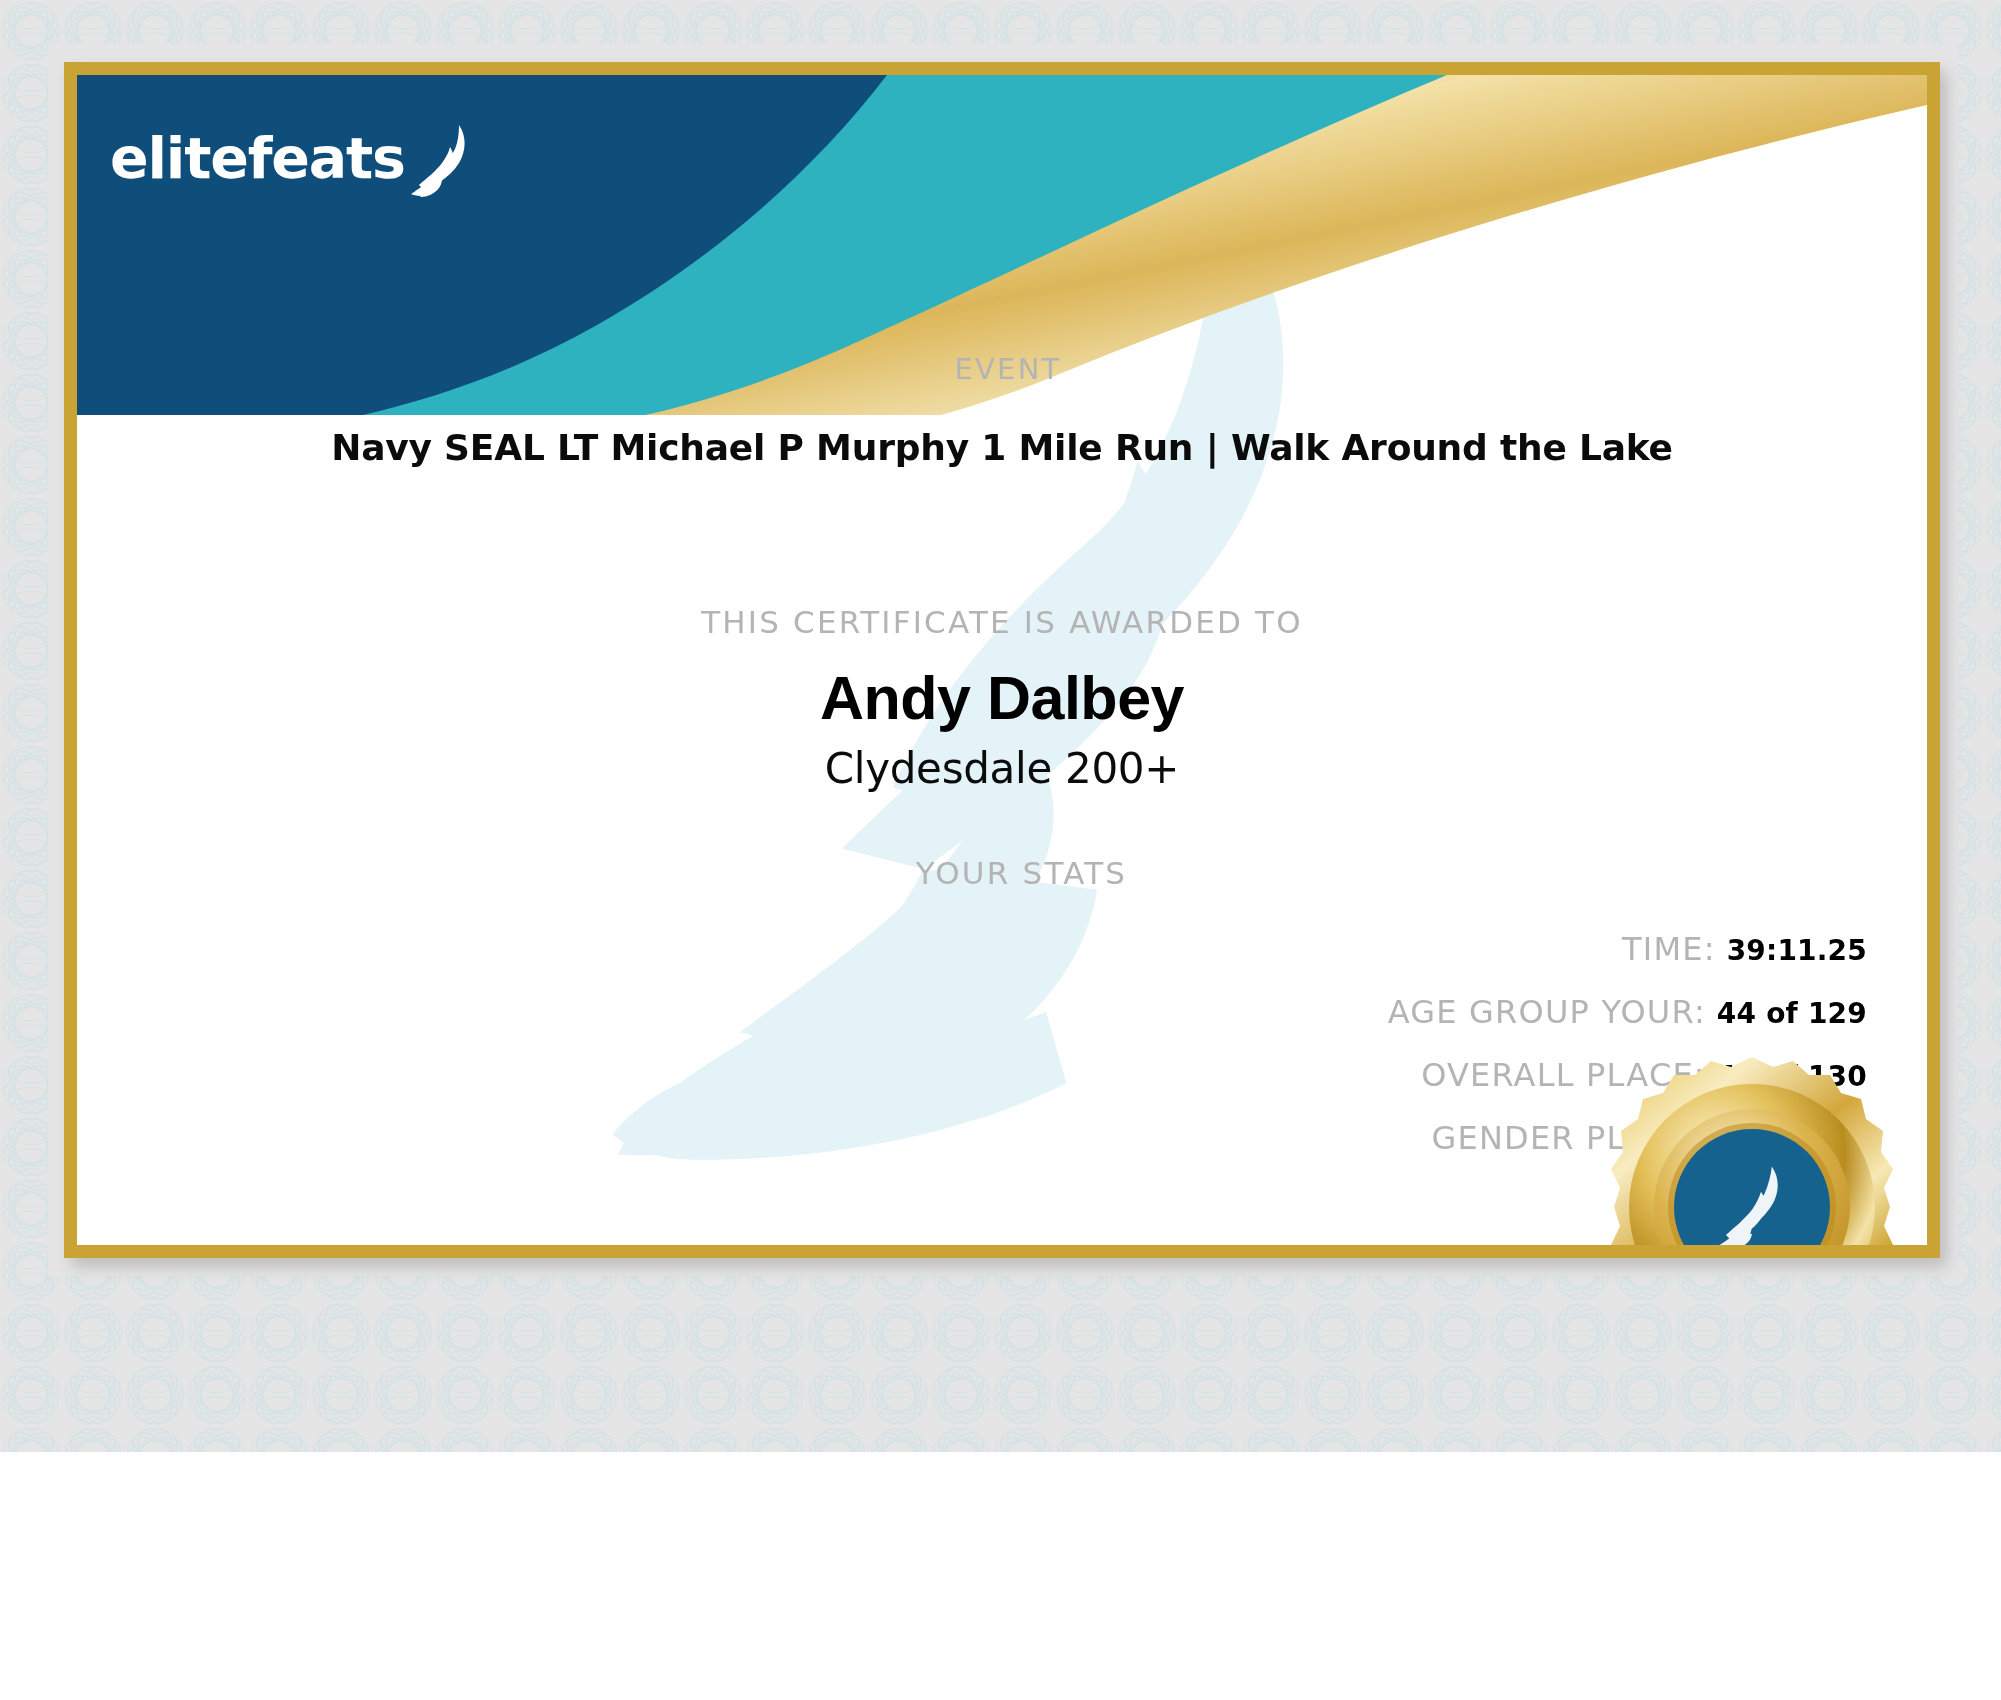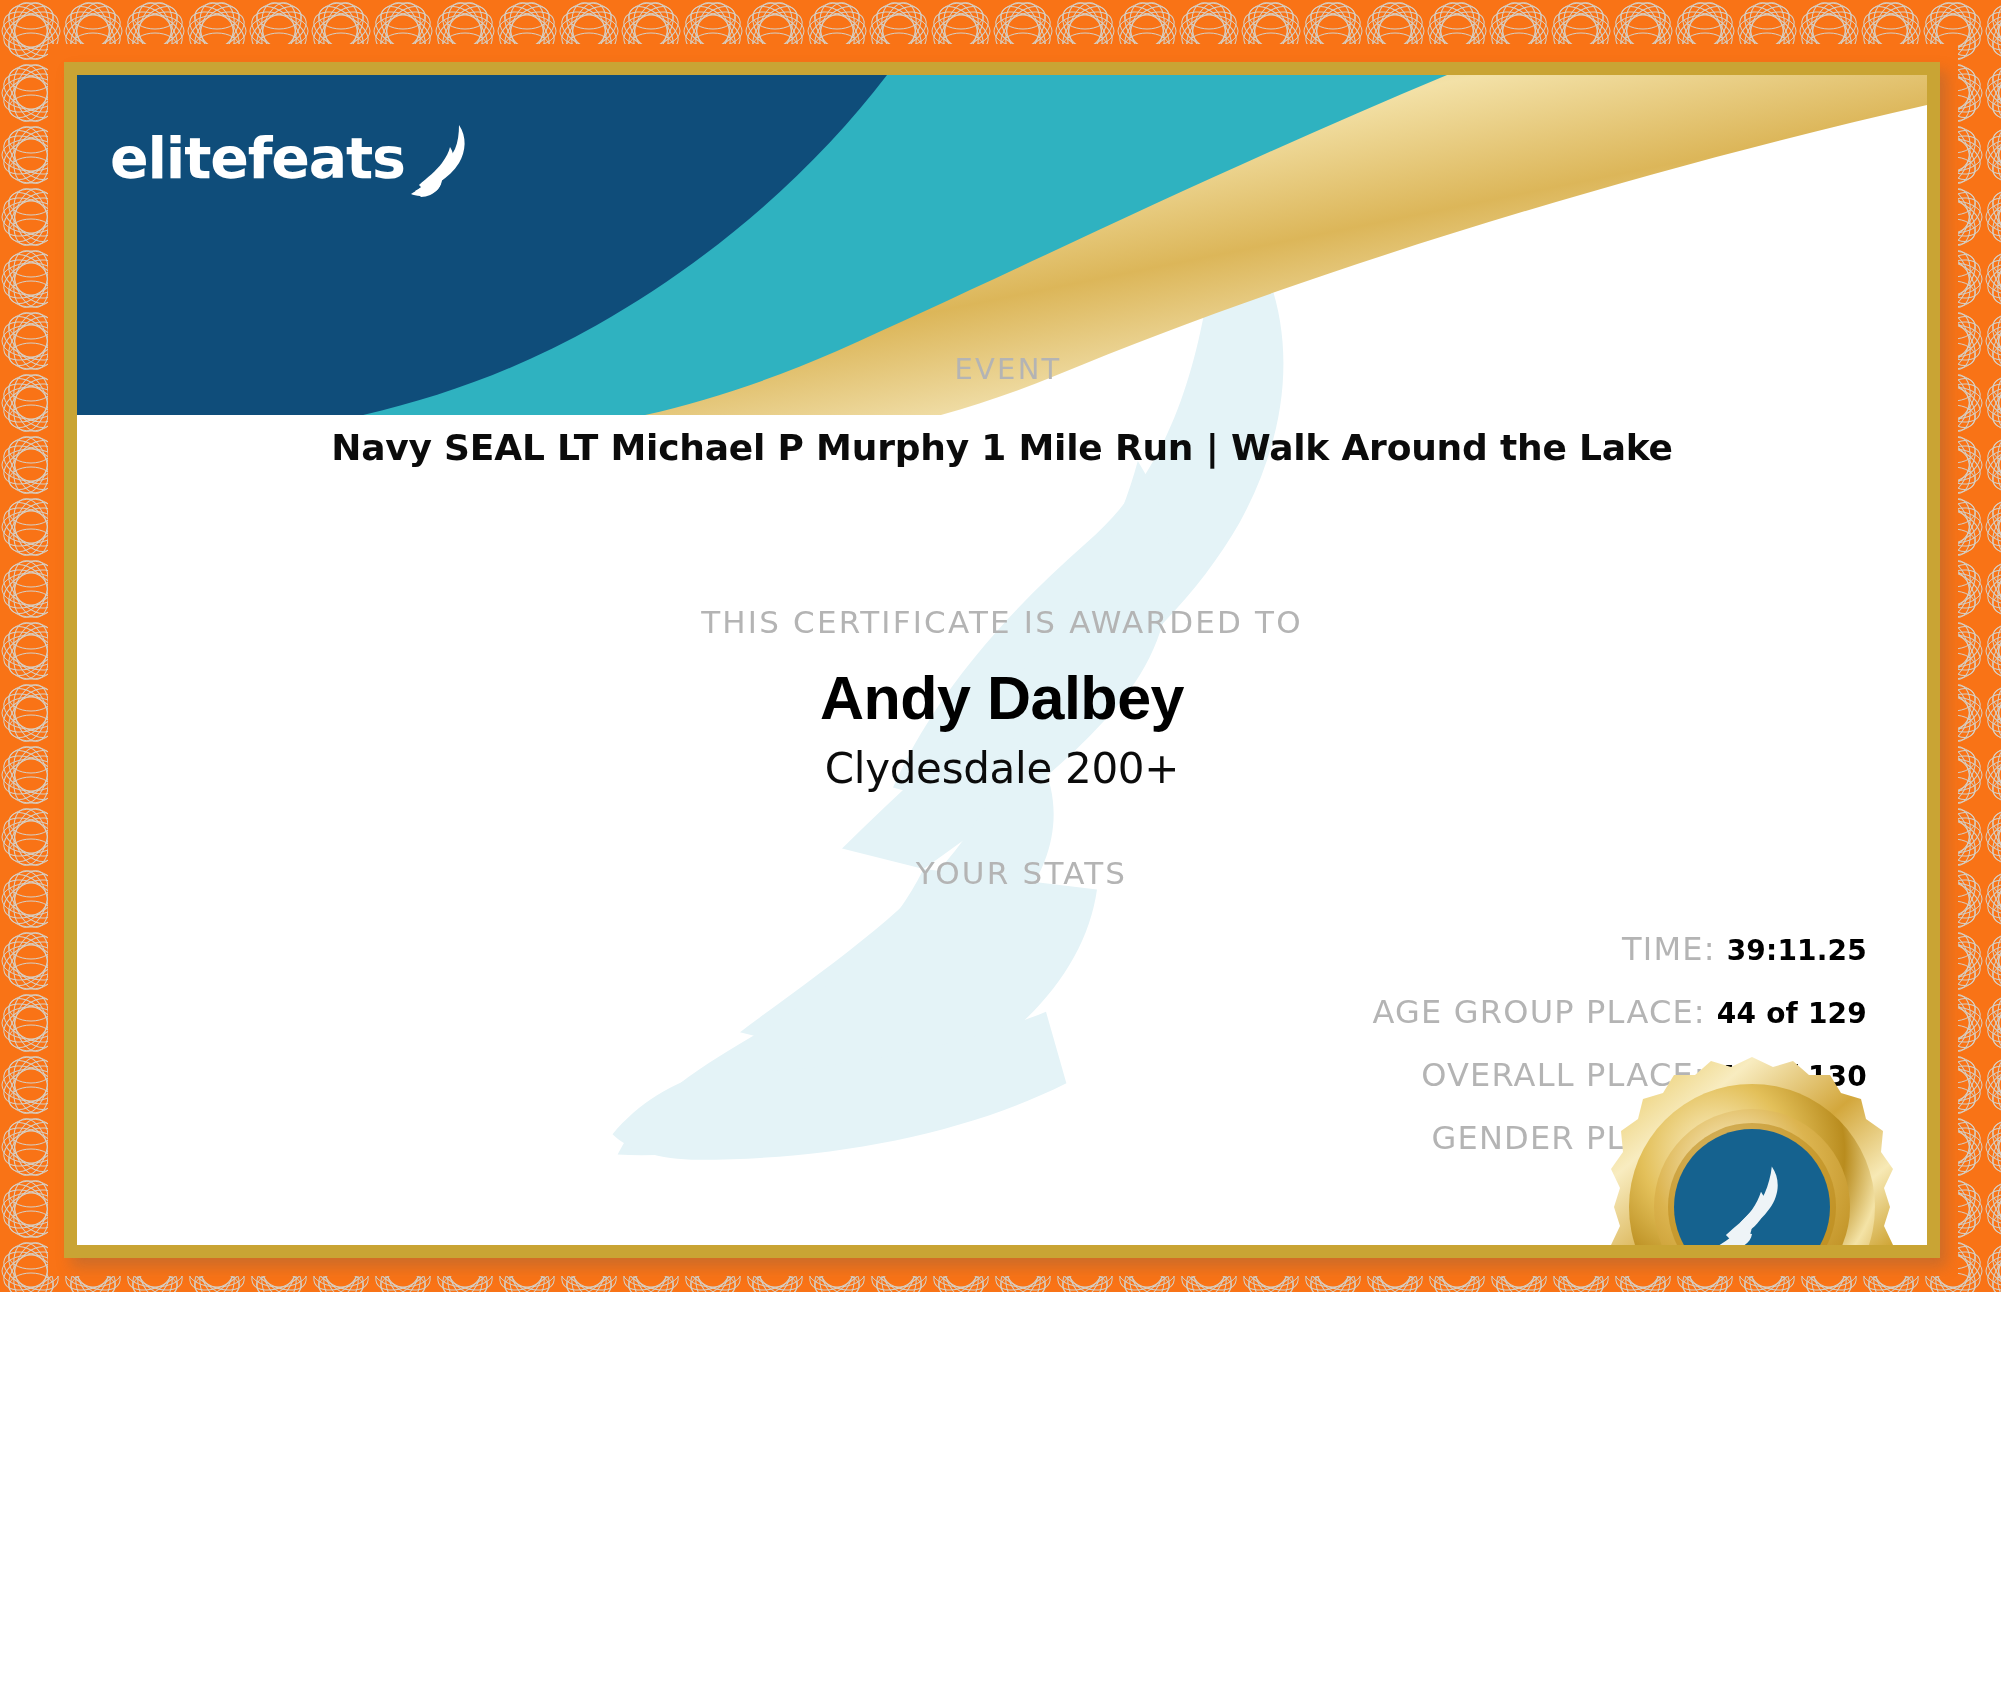--- a/index.html
+++ b/index.html
@@ -9,22 +9,22 @@
     height: 1700px;
     background: #ffffff;
     font-family: "Liberation Sans", sans-serif;
     overflow: hidden;
   }
 
   
   #page {
     position: relative;
     width: 2001px;
-    height: 1292px;
-    background: #f97316;
+    height: 1452px;
+    background: #e5e5e5;
     overflow: hidden;
   }
 
   #guilloche {
     position: absolute;
     inset: 0;
     z-index: 0;
     pointer-events: none;
   }
 
@@ -296,21 +296,21 @@
       <div id="recipient-division">Clydesdale 200+</div>
 
       <div id="stats-label" class="label">YOUR STATS</div>
 
       <div id="stats-list">
         <div class="stat-row">
           <span class="stat-key">TIME:</span>
           <span class="stat-val">39:11.25</span>
         </div>
         <div class="stat-row">
-          <span class="stat-key">AGE GROUP PLACE:</span>
+          <span class="stat-key">AGE GROUP YOUR:</span>
           <span class="stat-val">44 of 129</span>
         </div>
         <div class="stat-row">
           <span class="stat-key">OVERALL PLACE:</span>
           <span class="stat-val">44 of 130</span>
         </div>
         <div class="stat-row">
           <span class="stat-key">GENDER PLACE:</span>
           <span class="stat-val">44 of 129</span>
         </div>

